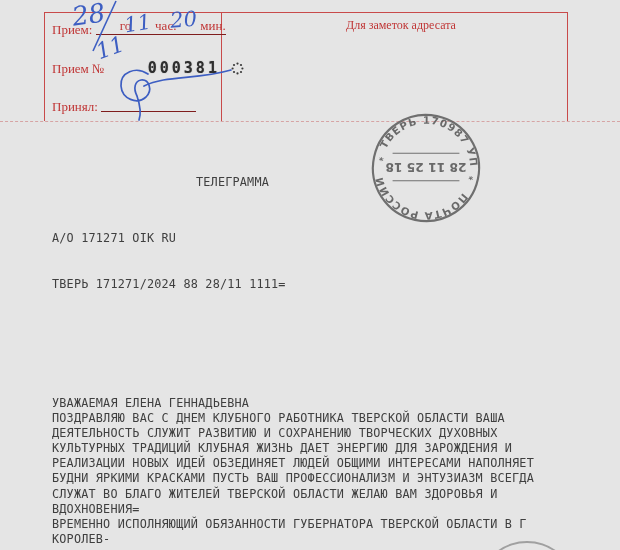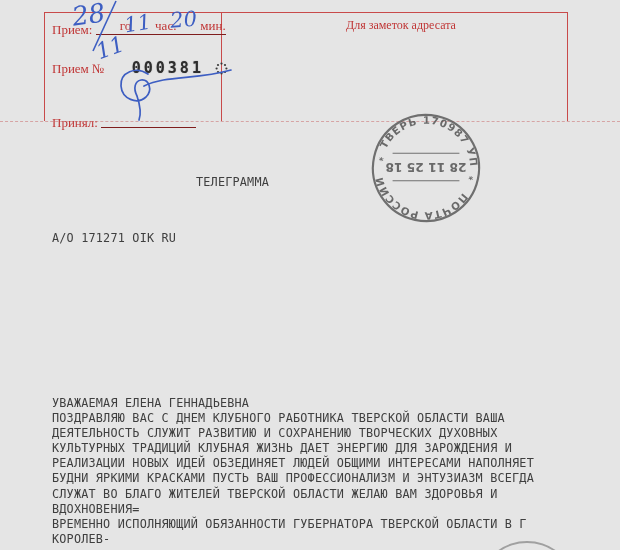--- a/index.html
+++ b/index.html
@@ -16,32 +16,32 @@
     z-index:1;
   }
   .form-divider{
     position:absolute; left:176px; top:0; bottom:0; width:0;
     border-left:1px solid #c84a4a;
   }
   .form-row{ position:absolute; left:7px; white-space:nowrap;
     font-family:"Liberation Serif", serif; font-size:13px; color:#c03636;}
   .row-priem{ top:5px; }
   .row-blank{ top:46px; }
-  .row-prinyal{ top:102px; }
+  .row-prinyal{ top:86px; }
   .uline{
     display:inline-flex; border-bottom:1px solid #7f1d1d;
     vertical-align:baseline; box-sizing:border-box;
   }
   .uline .sp{ flex:1; }
   .uline-priem{ width:130px; }
   .uline-prinyal{ width:95px; }
   .blank-number{
     font-family:"DejaVu Sans Mono", monospace; font-weight:bold;
     font-size:15px; letter-spacing:3px; color:#2e2e2e;
-    margin-left:24px; text-shadow:0 0 1px rgba(50,50,50,.55);
+    margin-left:40px; text-shadow:0 0 1px rgba(50,50,50,.55);
   }
   .gear-mark{ display:inline-block; margin-left:8px; vertical-align:-2px;}
   .notes-label{
     position:absolute; left:301px; top:5px;
     font-family:"Liberation Serif", serif; font-size:12px; color:#c03636;
     white-space:nowrap;
   }
   
   .paper-edge{
     position:absolute; left:0; top:121px; width:620px; height:0;
@@ -154,20 +154,21 @@
     <text x="96" y="57" font-size="22" transform="rotate(-20 105 48)">11</text>
     <text x="124" y="31" font-size="21" transform="rotate(-9 135 22)">11</text>
     <text x="170" y="27" font-size="21" transform="rotate(-5 180 18)">20</text>
     <path d="M148,74 C136,66 120,72 121,86 C122,99 137,105 146,97 C153,90 149,79 141,80
              C135,81 133,88 137,96 C139,102 142,112 139,120
              M144,86 C166,75 196,80 231,70" fill="none" stroke="#3d5ec2" stroke-width="1.7" stroke-linecap="round"></path>
   </svg>
 
   <div class="mono t-title">ТЕЛЕГРАММА</div>
   <div class="mono t-service">А/О 171271 OIK RU</div>
+  <div class="mono t-header">ТВЕРЬ 171271/2024 88 28/11 1111=</div>
   <div class="mono t-message">УВАЖАЕМАЯ ЕЛЕНА ГЕННАДЬЕВНА
 ПОЗДРАВЛЯЮ ВАС С ДНЕМ КЛУБНОГО РАБОТНИКА ТВЕРСКОЙ ОБЛАСТИ ВАША
 ДЕЯТЕЛЬНОСТЬ СЛУЖИТ РАЗВИТИЮ И СОХРАНЕНИЮ ТВОРЧЕСКИХ ДУХОВНЫХ
 КУЛЬТУРНЫХ ТРАДИЦИЙ КЛУБНАЯ ЖИЗНЬ ДАЕТ ЭНЕРГИЮ ДЛЯ ЗАРОЖДЕНИЯ И
 РЕАЛИЗАЦИИ НОВЫХ ИДЕЙ ОБЗЕДИНЯЕТ ЛЮДЕЙ ОБЩИМИ ИНТЕРЕСАМИ НАПОЛНЯЕТ
 БУДНИ ЯРКИМИ КРАСКАМИ ПУСТЬ ВАШ ПРОФЕССИОНАЛИЗМ И ЭНТУЗИАЗМ ВСЕГДА
 СЛУЖАТ ВО БЛАГО ЖИТЕЛЕЙ ТВЕРСКОЙ ОБЛАСТИ ЖЕЛАЮ ВАМ ЗДОРОВЬЯ И
 ВДОХНОВЕНИЯ=
 ВРЕМЕННО ИСПОЛНЯЮЩИЙ ОБЯЗАННОСТИ ГУБЕРНАТОРА ТВЕРСКОЙ ОБЛАСТИ В Г
 КОРОЛЕВ-</div>

